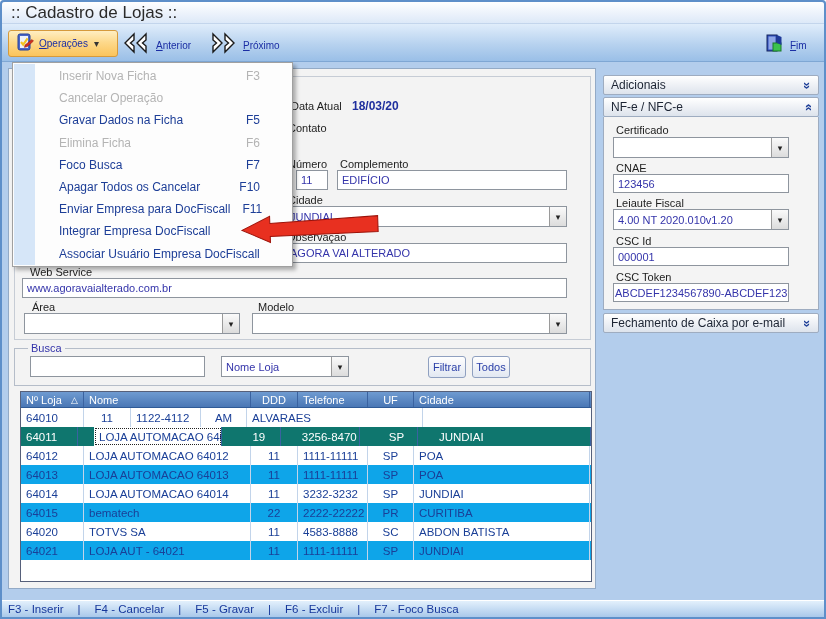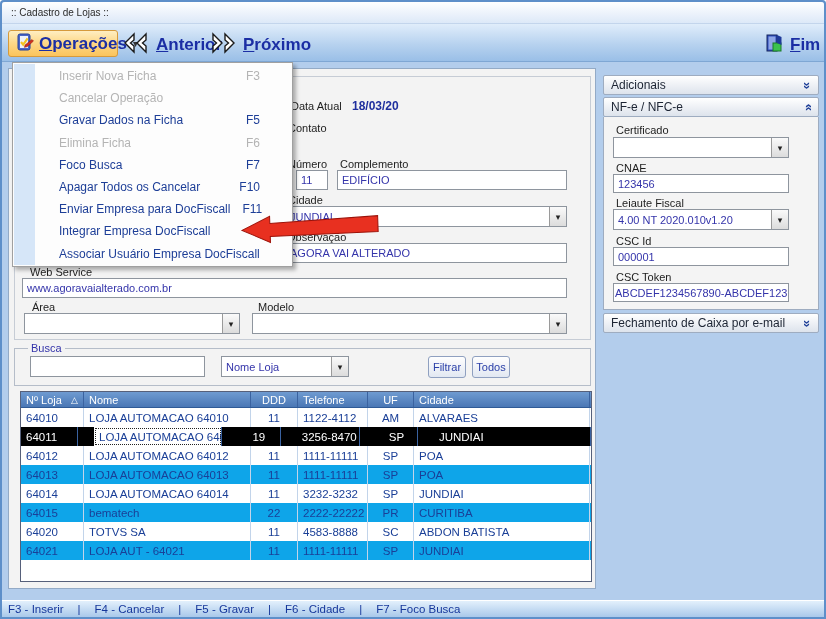--- a/index.html
+++ b/index.html
@@ -5,27 +5,27 @@
   * { margin:0; padding:0; box-sizing:border-box; }
   html,body { width:826px; height:619px; font-family:"Liberation Sans", sans-serif; }
   .window { position:relative; width:826px; height:619px; background:#b3cdec; overflow:hidden;
             box-shadow: inset 0 0 0 2px #5e8fc9; border-radius:4px 4px 0 0; }
   .abs { position:absolute; }
 
   
   .titlebar { left:2px; top:2px; width:822px; height:22px;
     background:linear-gradient(#ffffff,#eaf1fb 60%,#dde9f8);
     border-bottom:1px solid #c3d5ec; display:flex; align-items:center; padding-left:9px;
-    color:#2b2b2b; font-size:10px; border-radius:3px 3px 0 0; }
+    color:#2b2b2b; font-size:17px; border-radius:3px 3px 0 0; }
 
   
   .toolbar { left:2px; top:24px; width:822px; height:38px;
     background:linear-gradient(#e0edfb,#b7d2ef 55%,#9abfe7);
     border-bottom:1px solid #7fa7d4; }
-  .tb-label { color:#1b2ea4; font-size:17px; font-weight:bold; }
+  .tb-label { color:#1b2ea4; font-size:10px; font-weight:normal; }
   .tb-label .u { text-decoration:underline; }
   .btn-operacoes { left:6px; top:6px; width:110px; height:27px; display:flex; align-items:center;
     gap:4px; padding:0 6px; background:linear-gradient(#ffeec2,#fdd98b 45%,#fbc45c);
     border:1px solid #d69a3c; border-radius:3px; cursor:default; }
   .tb-btn { display:flex; align-items:center; gap:6px; cursor:default; }
   .dd-glyph { color:#333; font-size:10px; margin-left:2px; }
 
   
   .menu { left:12px; top:62px; width:281px; height:205px; background:#fdfdfd;
     border:1px solid #a0a0a0; box-shadow:3px 3px 4px rgba(0,0,0,.3); z-index:50; padding:2px 16px; }
@@ -56,21 +56,21 @@
 
   
   .grid { left:20px; top:323px; width:572px; height:191px; background:#fff; border:1px solid #56607a; overflow:hidden; }
   .grid-header { display:flex; height:16px; background:linear-gradient(#6f9bd1,#4a77b5);
     border-bottom:1px solid #2f5order; border-bottom:1px solid #2f5a96; }
   .gh-cell { color:#fff; font-size:11px; display:flex; align-items:center; padding:0 5px;
     border-right:1px solid #3a62a0; white-space:nowrap; overflow:hidden; }
   .gh-cell .sort { margin-left:auto; font-size:9px; }
   .grid-row { display:flex; height:19px; background:#fff; }
   .grid-row.stripe { background:#0ea5e9; }
-  .grid-row.selected { background:#000000;gap:16px; }
+  .grid-row.selected { background:#0f766e;gap:16px; }
   .g-cell { font-size:11.5px; color:#1a3f97; display:flex; align-items:center; padding:0 5px;
     border-right:1px solid #c2d4ea; white-space:nowrap; overflow:hidden; }
   .grid-row.selected .g-cell { color:#fff; border-right-color:#3a62a0; }
   .grid-row.selected .g-cell.focused { background:#fff; color:#1a3f97; outline:1px dotted #222; outline-offset:-2px; }
   .g-center { justify-content:center; }
 
   
   .rp-bar { position:absolute; width:216px; height:20px; background:linear-gradient(#ffffff,#dde3ec);
     border:1px solid #9eacc0; border-radius:2px; display:flex; align-items:center;
     padding:0 7px; font-size:12px; color:#1c2433; }
@@ -213,21 +213,20 @@
         <div class="gh-cell g-center" style="width: 46px;">
           <span>UF</span>
         </div>
         <div class="gh-cell" style="width: 176px;">
           <span>Cidade</span>
         </div>
       </div>
     <div id="grid-body">
         <div class="grid-row">
           <div class="g-cell" style="width: 63px;">64010</div>
-          <div class="g-cell" style="width: 167px;">LOJA AUTOMACAO 64010</div>
           <div class="g-cell g-center" style="width: 47px;">11</div>
           <div class="g-cell" style="width: 70px;">1122-4112</div>
           <div class="g-cell g-center" style="width: 46px;">AM</div>
           <div class="g-cell" style="width: 176px;">ALVARAES</div>
         </div>
         <div class="grid-row selected">
           <div class="g-cell" style="width: 63px;">64011</div>
           <div class="g-cell focused" style="width: 143px;">LOJA AUTOMACAO 64011</div>
           <div class="g-cell g-center" style="width: 47px;">19</div>
           <div class="g-cell" style="width: 70px;">3256-8470</div>
@@ -363,18 +362,18 @@
     <polygon points="2,16 30,3 30,10 138,6 138,22 30,23 30,29" fill="#e83020" stroke="#9c1209" stroke-width="1"></polygon>
   </svg>
 
   <div class="abs statusbar" id="statusbar">
       <span>F3 - Inserir</span>
       <span class="sep">|</span>
       <span>F4 - Cancelar</span>
       <span class="sep">|</span>
       <span>F5 - Gravar</span>
       <span class="sep">|</span>
-      <span>F6 - Cidade</span>
+      <span>F6 - Excluir</span>
       <span class="sep">|</span>
       <span>F7 - Foco Busca</span>
     </div>
 
 </div>
 
 </body></html>

